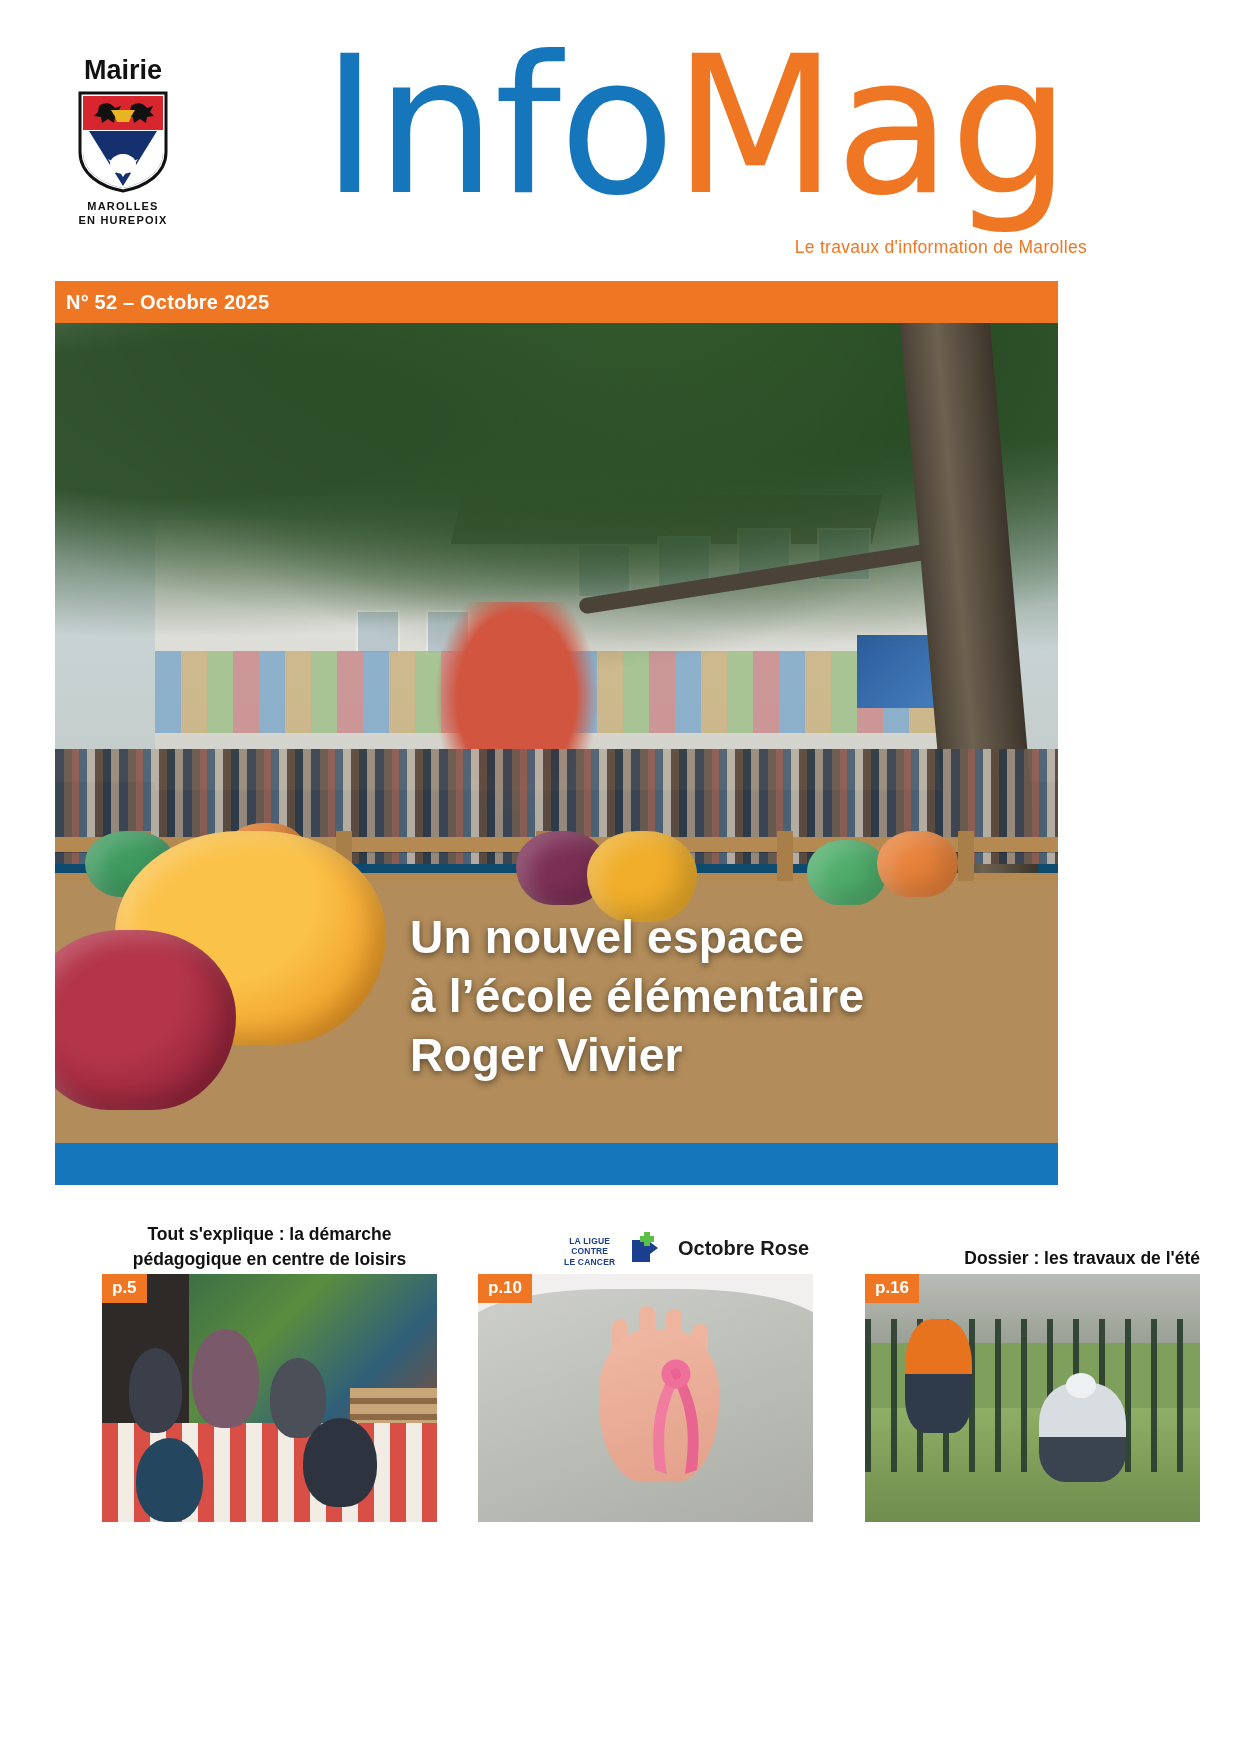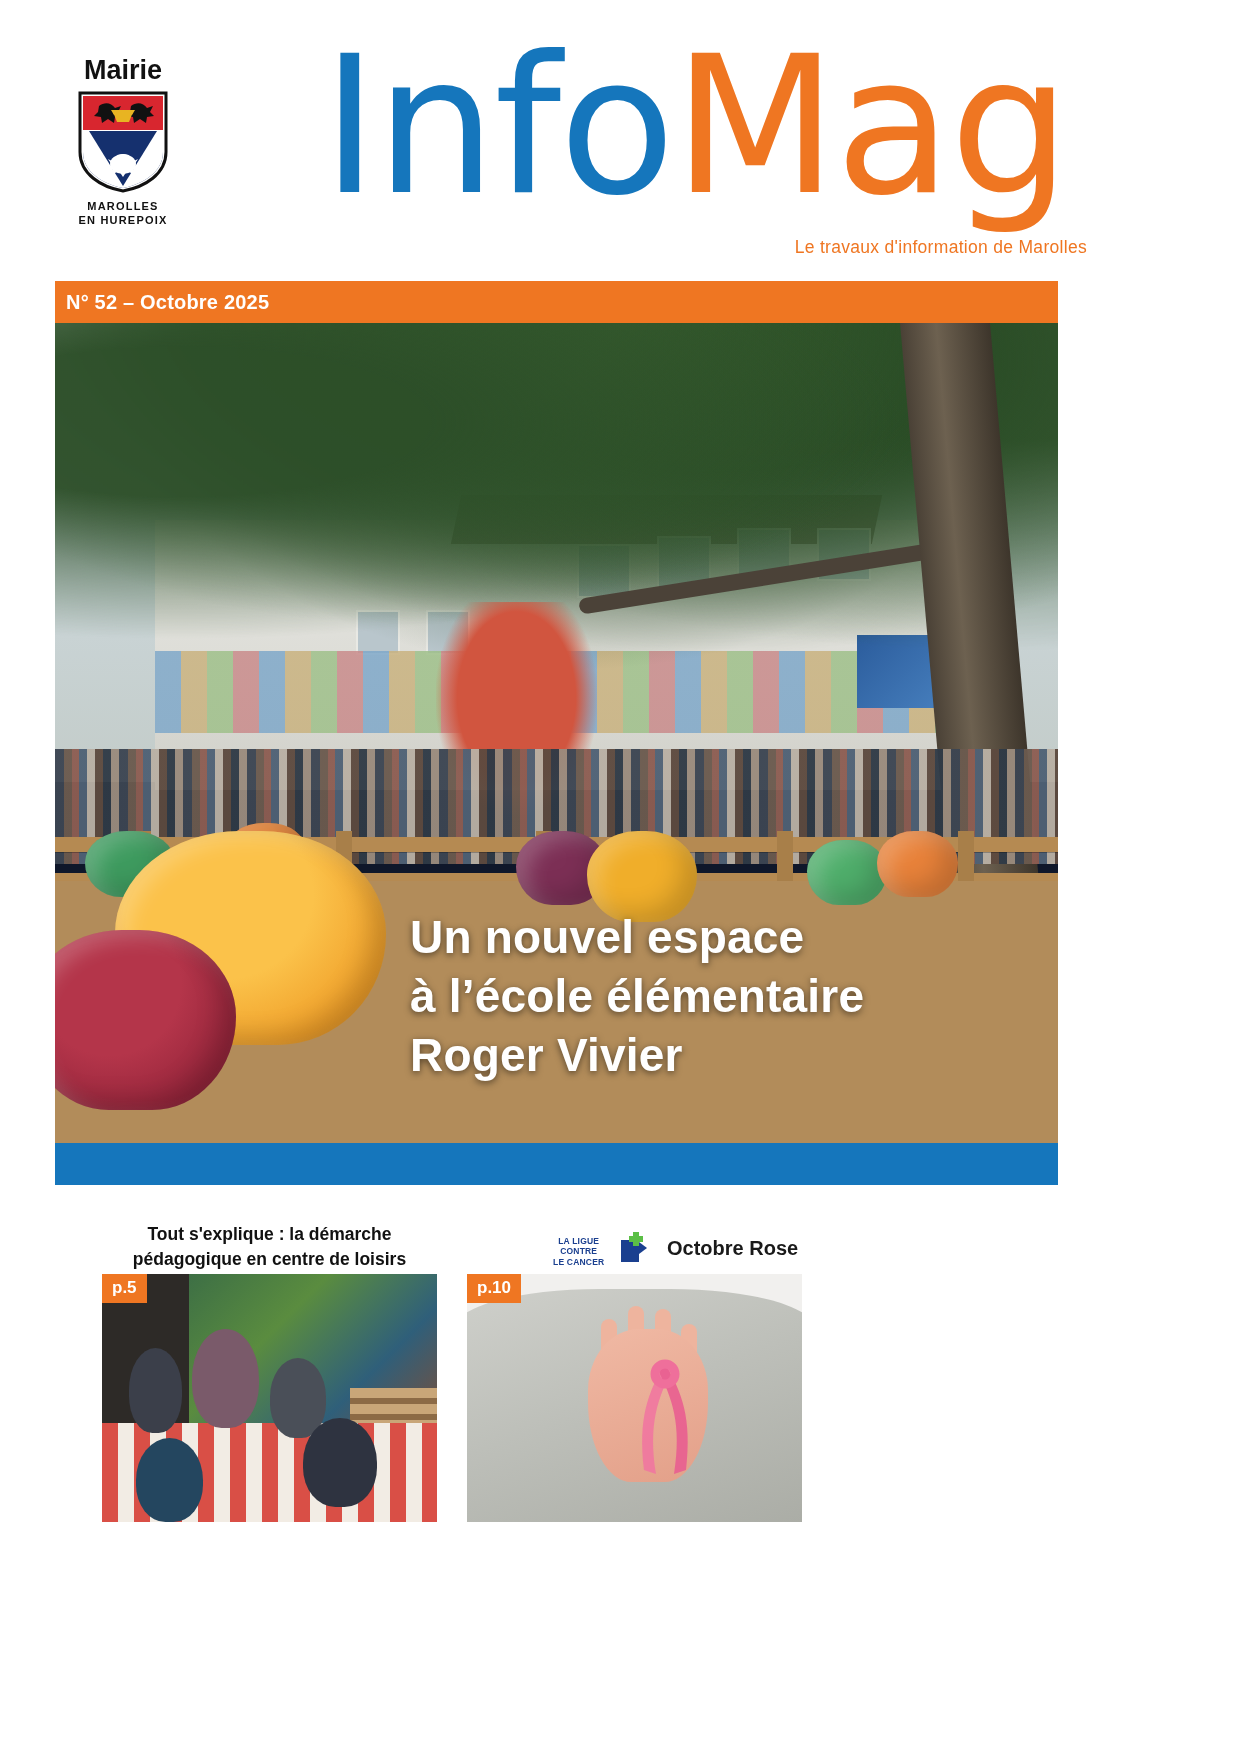--- a/index.html
+++ b/index.html
@@ -102,21 +102,21 @@
   }
 
   
   .cover {
     position: absolute;
     left: 55px;
     top: 323px;
     width: 1003px;
     height: 820px;
     overflow: hidden;
-    background: #0f172a;
+    background: #0c4a6e;
   }
   .sky {
     position: absolute; left: 0; top: 0; width: 100%; height: 56%;
     background: linear-gradient(180deg, #d9e2e6 0%, #cdd8dc 45%, #c3ccc9 100%);
   }
   .building {
     position: absolute;
     left: 10%; top: 24%; width: 80%; height: 33%;
     background: linear-gradient(180deg,#e6e6e2 0%, #dcdcd6 60%, #cfcfc8 100%);
   }
@@ -226,21 +226,21 @@
     top: 1222px;
     width: 1140px;
     height: 420px;
   }
   .teaser {
     position: absolute;
     top: 0;
     width: 335px;
   }
   .teaser-1 { left: 0; margin-left: 47px; }
-  .teaser-2 { left: 412px; }
+  .teaser-2 { left: 423px; }
   .teaser-3 { left: 810px; }
 
   .teaser-head {
     height: 52px;
     font-size: 17.5px;
     font-weight: bold;
     color: #111;
     line-height: 1.45;
     text-align: center;
   }
@@ -464,14 +464,29 @@
       <div class="t2-ribbon">
         <svg viewBox="0 0 74 118" width="74" height="118" aria-hidden="true">
           <path d="M37 6 C20 34 10 60 16 112 L28 116 C20 66 30 40 44 12 Z" fill="#f0779f" opacity=".92"></path>
           <path d="M37 6 C54 34 64 60 58 112 L46 116 C54 66 44 40 30 12 Z" fill="#e85f90" opacity=".92"></path>
           <circle cx="37" cy="16" r="10" fill="none" stroke="#ef6f9b" stroke-width="9"></circle>
         </svg>
       </div>
     </div>
   </div>
 
+  <div class="teaser teaser-3">
+    <div class="teaser-head right">
+      <div style="padding-top:24px;">Dossier : les travaux de  l'été</div>
+    </div>
+    <div class="teaser-media">
+      <div class="page-badge">p.16</div>
+      <div class="t3-bg"></div>
+      <div class="t3-road"></div>
+      <div class="t3-ground"></div>
+      <div class="t3-fencebars"></div>
+      <div class="t3-worker" style="left:12%;top:18%;width:20%;height:46%;background:linear-gradient(180deg,#e8731f 0%,#e8731f 48%,#2f3a4a 48%,#2f3a4a 100%);"></div>
+      <div class="t3-worker" style="left:52%;top:44%;width:26%;height:40%;background:linear-gradient(180deg,#d8dde2 0%,#d8dde2 55%,#3a4450 55%,#3a4450 100%);"></div>
+      <div class="t3-worker" style="left:60%;top:40%;width:9%;height:10%;background:#eef1f4;border-radius:50%;"></div>
+    </div>
+  </div>
 
 </div>
 
 </body></html>

